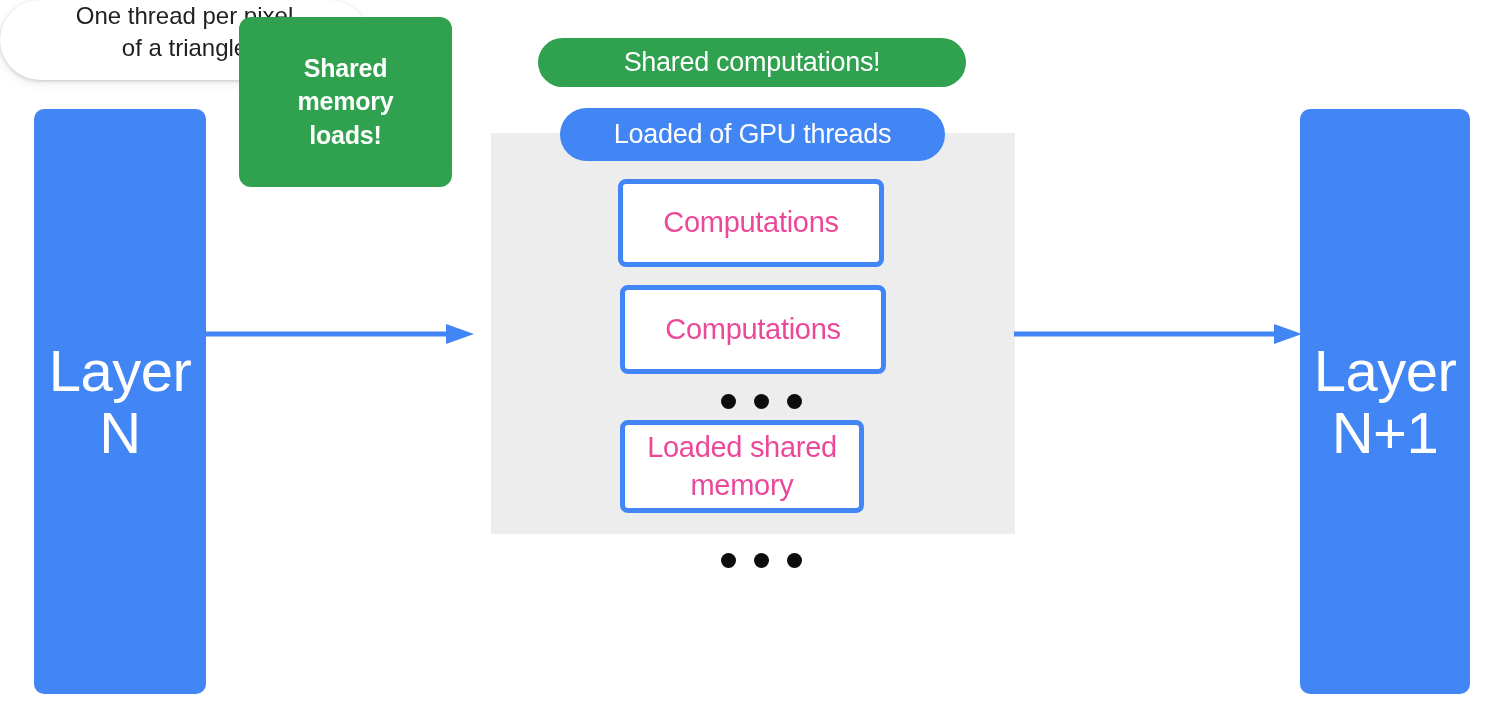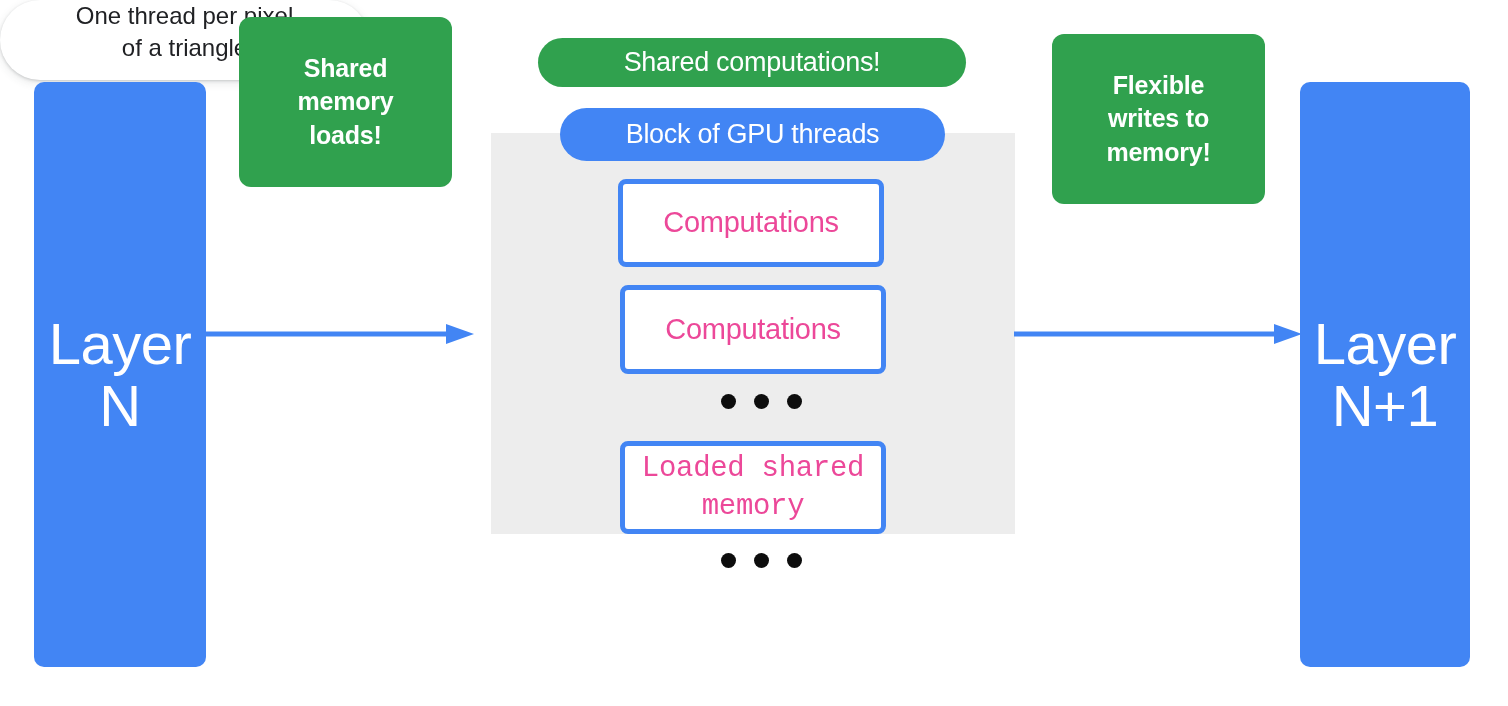--- a/index.html
+++ b/index.html
@@ -27,20 +27,21 @@
     display: flex;
     align-items: center;
     justify-content: center;
     color: #ffffff;
     font-size: 58px;
     line-height: 1.06;
     font-weight: 400;
     text-align: center;
     letter-spacing: -0.5px;
     white-space: pre-line;
+    margin-top: 27px;
   }
   #layer-n {
     left: 34px;
     top: 82px;
     width: 172px;
     height: 585px;
   }
   #layer-n1 {
     left: 1300px;
     top: 82px;
@@ -155,24 +156,23 @@
     height: 88px;
   }
   #thread-box-2 {
     left: 620px;
     top: 285px;
     width: 266px;
     height: 89px;
   }
   #thread-box-3 {
     left: 620px;
-    top: 441px;
-    width: 266px;
+    top: 420px;
+    width: 244px;
     height: 93px;
-    font-family: Liberation Mono, monospace;
   }
 
   
   .dots {
     position: absolute;
     display: flex;
     gap: 18px;
     align-items: center;
   }
   .dots span {
@@ -223,21 +223,21 @@
     <svg width="268" height="24" viewBox="0 0 268 24" xmlns="http://www.w3.org/2000/svg">
       <line x1="0" y1="12" x2="244" y2="12" stroke="#4285F4" stroke-width="5"></line>
       <polygon points="240,2 268,12 240,22" fill="#4285F4"></polygon>
     </svg>
   </div>
 
   <div id="gpu-block-region"></div>
 
   <div id="pill-shared-computations" class="pill">Shared computations!</div>
 
-  <div id="pill-block-threads" class="pill">Block of GPU threads</div>
+  <div id="pill-block-threads" class="pill">Loaded of GPU threads</div>
 
   <div id="thread-box-1" class="thread-box">Computations</div>
 
   <div id="thread-box-2" class="thread-box">Computations</div>
 
   <div id="dots-inner" class="dots">
     <span></span>
     <span></span>
     <span></span>
   </div>
@@ -254,20 +254,17 @@
   <div id="pill-one-thread">One thread per pixel
 of a triangle</div>
 
   <div id="arrow-right" class="arrow">
     <svg width="288" height="24" viewBox="0 0 288 24" xmlns="http://www.w3.org/2000/svg">
       <line x1="0" y1="12" x2="264" y2="12" stroke="#4285F4" stroke-width="5"></line>
       <polygon points="260,2 288,12 260,22" fill="#4285F4"></polygon>
     </svg>
   </div>
 
-  <div id="callout-right" class="callout-green">Flexible
-writes to
-memory!</div>
 
   <div id="layer-n1" class="layer-block">Layer
 N+1</div>
 
 </div>
 
 </body></html>

